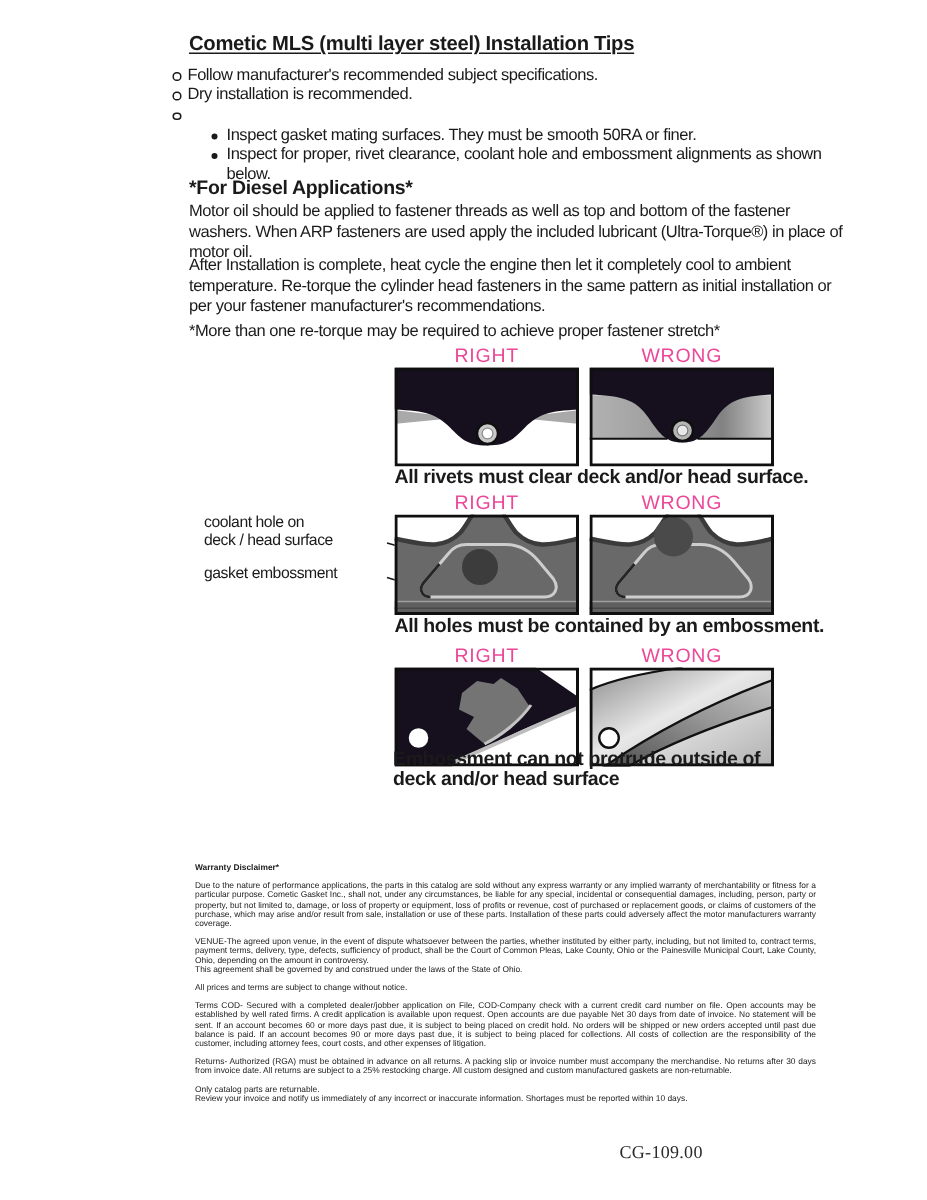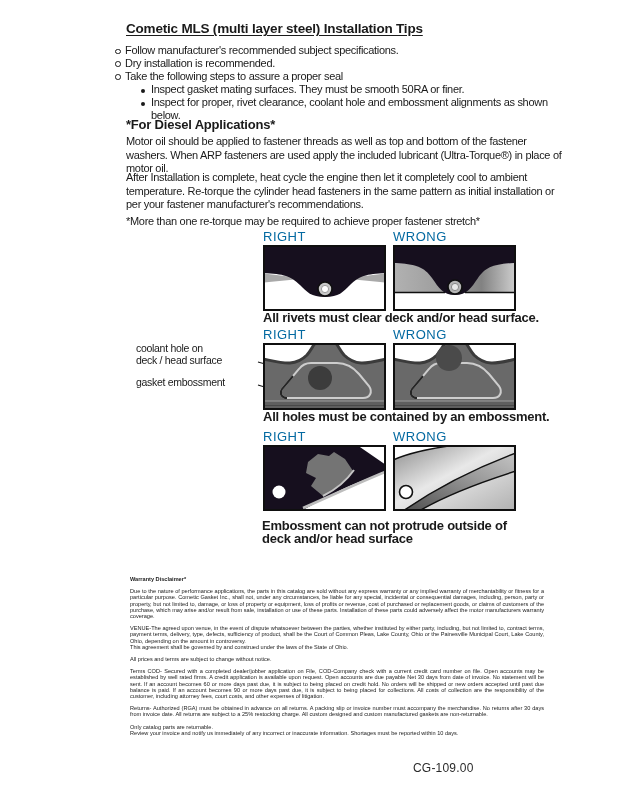--- a/index.html
+++ b/index.html
@@ -9,50 +9,49 @@
   .title{font-size:13.5px;font-weight:bold;text-decoration:underline;text-underline-offset:2px;letter-spacing:-0.2px;}
   .body-txt{font-size:11px;letter-spacing:-0.3px;line-height:13.5px;}
   .bullets{font-size:11px;letter-spacing:-0.3px;line-height:12.9px;}
   .b-row{display:flex;align-items:flex-start;}
   .b-row .mk{flex:0 0 10px;position:relative;}
   .mk-open{display:inline-block;width:3.5px;height:3.5px;border:1px solid #1a1a1a;border-radius:50%;margin-top:4px;}
   .mk-fill{display:inline-block;width:4px;height:4px;background:#1a1a1a;border-radius:50%;margin-top:4px;}
   .sub{padding-left:26px;}
   .h2{font-size:13px;font-weight:bold;letter-spacing:-0.2px;}
   .para{width:436px;}
-  .dg-label{width:123px;text-align:left;font-size:13px;letter-spacing:0.5px;color:#0369a1;}
+  .dg-label{width:123px;text-align:center;font-size:13px;letter-spacing:0.5px;color:#ec4899;}
   .caption{font-size:13px;font-weight:bold;letter-spacing:-0.25px;line-height:12.8px;white-space:nowrap;}
   .cap3{white-space:normal;width:260px;}
   .side-label{font-size:10.5px;letter-spacing:-0.3px;text-align:left;width:122px;line-height:11.5px;}
   .fine{font-size:5.6px;line-height:6.2px;width:414px;text-align:justify;letter-spacing:0;color:#222;}
   .fine .fp{margin:0 0 6px 0;}
   .fine .fh{font-weight:bold;margin:0 0 6px 0;}
   .fine .nb{margin:0;}
-  .footer-code{font-size:12px;color:#2b2b2b;letter-spacing:0.2px;}
+  .footer-code{font-size:12px;color:#2b2b2b;letter-spacing:0.2px;font-family:Liberation Serif, serif;}
   svg{display:block;}
 </style>
 </head>
 <body>
 
 <div class="page">
 
   <div class="abs title" style="left:100px;top:21px;">Cometic MLS (multi layer steel) Installation Tips</div>
 
   <div class="abs bullets" style="left:89px;top:44px;width:460px;">
     <div class="b-row">
       <span class="mk"><span class="mk-open"></span></span>
       <span>Follow manufacturer's recommended subject specifications.</span>
     </div>
     <div class="b-row">
       <span class="mk"><span class="mk-open"></span></span>
       <span>Dry installation is recommended.</span>
     </div>
     <div class="b-row">
       <span class="mk"><span class="mk-open"></span></span>
-      <span>Take the following steps to assure a proper seal</span>
     </div>
     <div class="b-row sub">
       <span class="mk"><span class="mk-fill"></span></span>
       <span>Inspect gasket mating surfaces.  They must be smooth 50RA or finer.</span>
     </div>
     <div class="b-row sub">
       <span class="mk"><span class="mk-fill"></span></span>
       <span>Inspect for proper, rivet clearance, coolant hole and embossment alignments as shown below.</span>
     </div>
   </div>
@@ -167,21 +166,21 @@
       </linearGradient>
     </defs>
     <rect x="0" y="0" width="123" height="66" fill="url(#wg)"></rect>
     <path d="M0,0 L62,0 C40,3 18,7 0,15 Z" fill="#ffffff"></path>
     <path d="M0,15 C18,7 40,3 62,0" stroke="#111111" stroke-width="1.5" fill="none"></path>
     <path d="M10,66 C45,42 80,24 123,8 L123,26 C85,38 50,52 26,66 Z" fill="url(#dg)" stroke="#111111" stroke-width="1.5"></path>
     <circle cx="13" cy="47" r="6.5" fill="#ffffff" stroke="#111111" stroke-width="1.6"></circle>
     <rect x="1" y="1" width="121" height="64" fill="none" stroke="#0f0f0f" stroke-width="2"></rect>
   </svg>
 
-  <div class="abs caption cap3" style="left:236px;top:520px;">Embossment can not protrude outside of deck and/or head surface</div>
+  <div class="abs caption cap3" style="left:236px;top:500px;">Embossment can not protrude outside of deck and/or head surface</div>
 
   <div class="abs fine" style="left:104px;top:576px;">
     <div class="fh">Warranty Disclaimer*</div>
     <div class="fp">Due to the nature of performance applications, the parts in this catalog are sold without any express warranty or any implied warranty of merchantability or fitness for a particular purpose.  Cometic Gasket Inc., shall not, under any circumstances, be liable for any special, incidental or consequential damages, including, person, party or property, but not limited to, damage, or loss of property or equipment, loss of profits or revenue, cost of purchased or replacement goods, or claims of customers of the purchase, which may arise and/or result from sale, installation or use of these parts.  Installation of these parts could adversely affect the motor manufacturers warranty coverage.</div>
     <div class="nb">VENUE-The agreed upon venue, in the event of dispute whatsoever between the parties, whether instituted by either party, including, but not limited to, contract terms, payment terms, delivery, type, defects, sufficiency of product, shall be the Court of Common Pleas, Lake County, Ohio or the Painesville Municipal Court, Lake County, Ohio, depending on the amount in controversy.</div>
     <div class="fp">This agreement shall be governed by and construed under the laws of the State of Ohio.</div>
     <div class="fp">All prices and terms are subject to change without notice.</div>
     <div class="fp">Terms COD- Secured with a completed dealer/jobber application on File, COD-Company check with a current credit card number on file.  Open accounts may be established by well rated firms.  A credit application is available upon request.  Open accounts are due payable Net 30 days from date of invoice.  No statement will be sent.  If an account becomes 60 or more days past due, it is subject to being placed on credit hold.  No orders will be shipped or new orders accepted until past due balance is paid.  If an account becomes 90 or more days past due, it is subject to being placed for collections.  All costs of collection are the responsibility of the customer, including attorney fees, court costs, and other expenses of litigation.</div>
     <div class="fp">Returns- Authorized (RGA) must be obtained in advance on all returns.  A packing slip or invoice number must accompany the merchandise.  No returns after 30 days from invoice date.  All returns are subject to a 25% restocking charge.  All custom designed and custom manufactured gaskets are non-returnable.</div>
     <div class="nb">Only catalog parts are returnable.</div>

